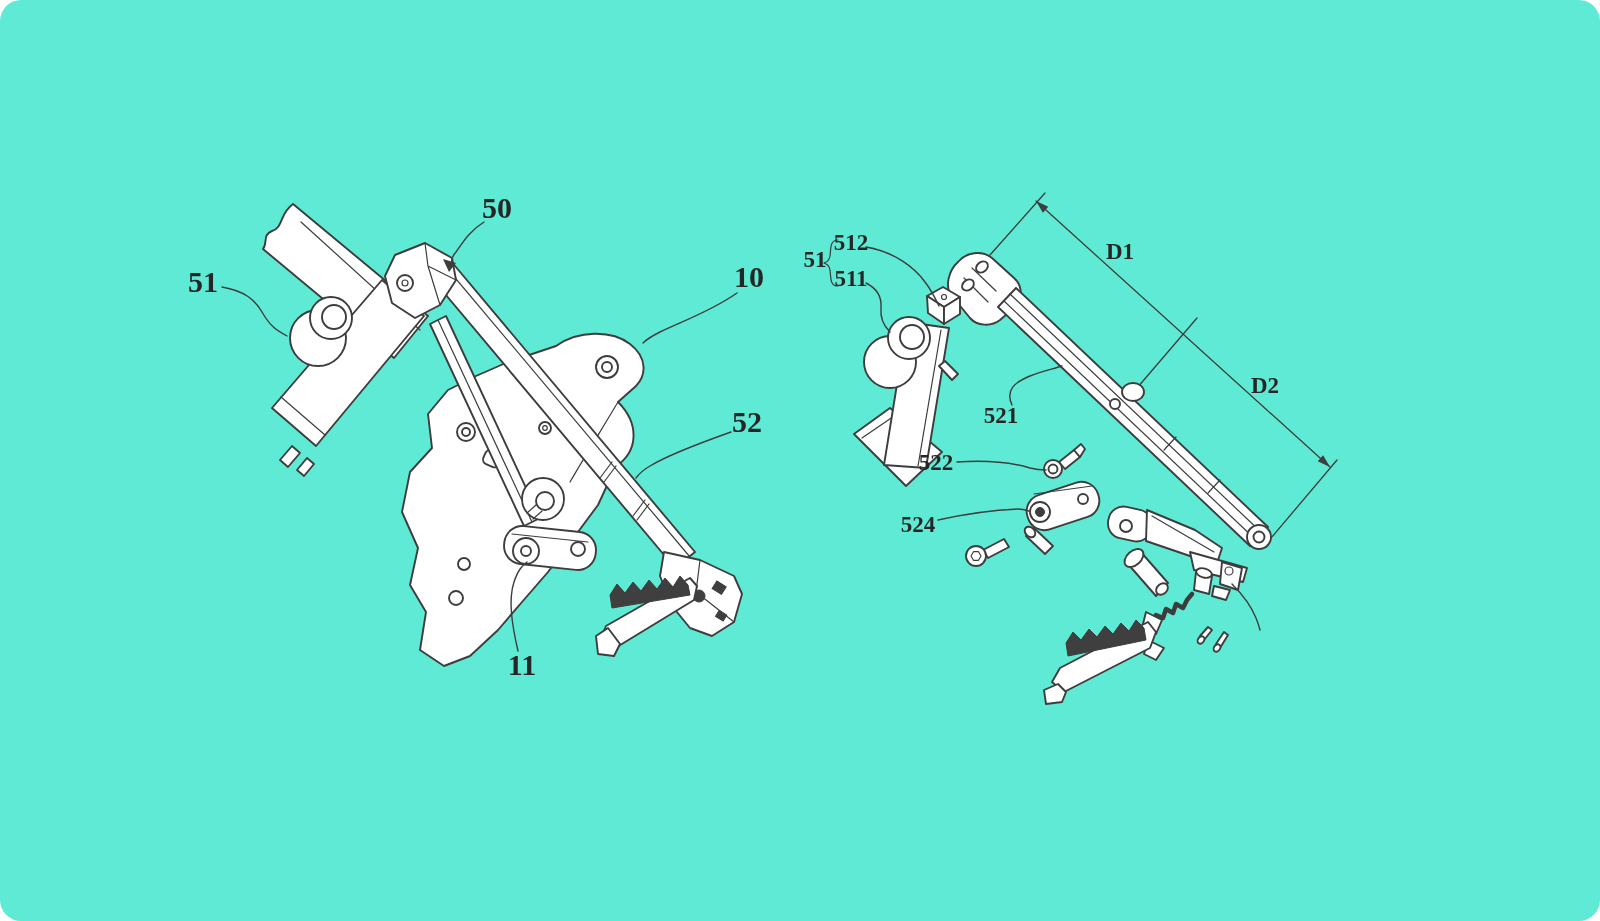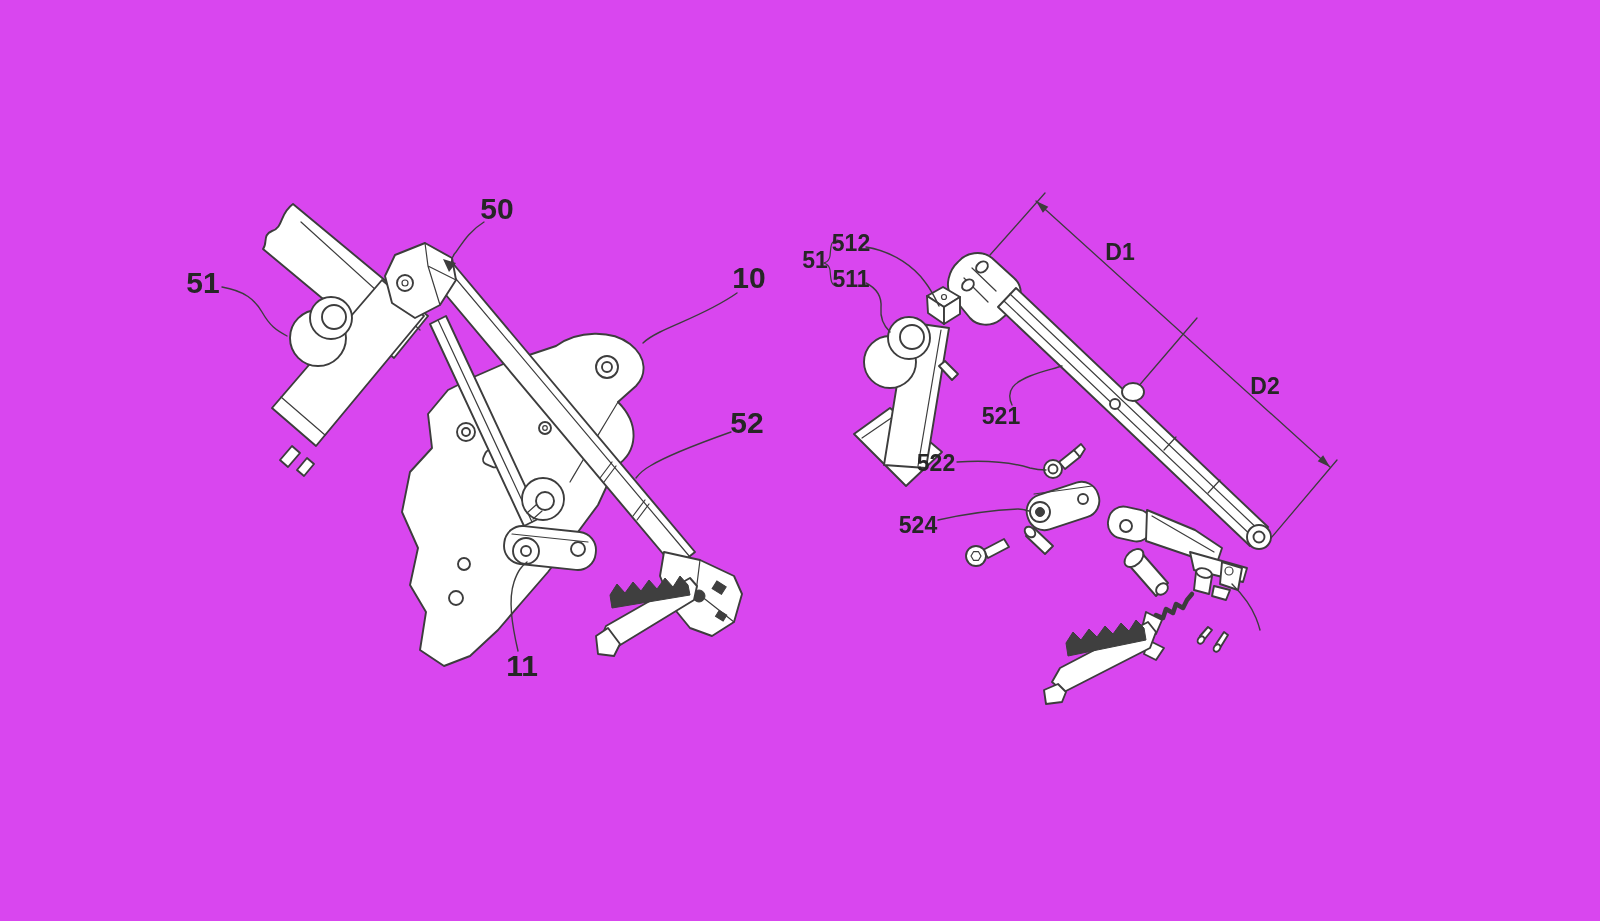--- a/index.html
+++ b/index.html
@@ -1,17 +1,17 @@
 <!DOCTYPE html>
 <html><head>
 <meta charset="utf-8">
 <style>
   html,body{margin:0;padding:0;background:#ffffff;}
-  #page{position:relative;width:1600px;height:921px;background:#d946ef;overflow:hidden;
-        font-family:Liberation Sans, sans-serif;}
+  #page{position:relative;width:1600px;height:921px;background:#5eead4;overflow:hidden;
+        font-family:Liberation Serif, serif;border-radius:21px;}
   svg{display:block;}
   .outline{fill:#ffffff;stroke:#3d3d3d;stroke-width:1.9;stroke-linejoin:round;stroke-linecap:round;}
   .detail{fill:none;stroke:#3d3d3d;stroke-width:1.2;stroke-linejoin:round;stroke-linecap:round;}
   .leader{fill:none;stroke:#3d3d3d;stroke-width:1.4;stroke-linecap:round;}
   .dim{fill:none;stroke:#3d3d3d;stroke-width:1.3;stroke-linecap:round;}
   .darkfill{fill:#3f3f3f;stroke:#3d3d3d;stroke-width:1;}
   .lbl-l{font-size:30px;font-weight:bold;fill:#262626;}
   .lbl-r{font-size:23px;font-weight:bold;fill:#262626;}
   .lbl-d{font-size:23px;font-weight:bold;fill:#262626;}
   text{text-anchor:middle;dominant-baseline:middle;}

